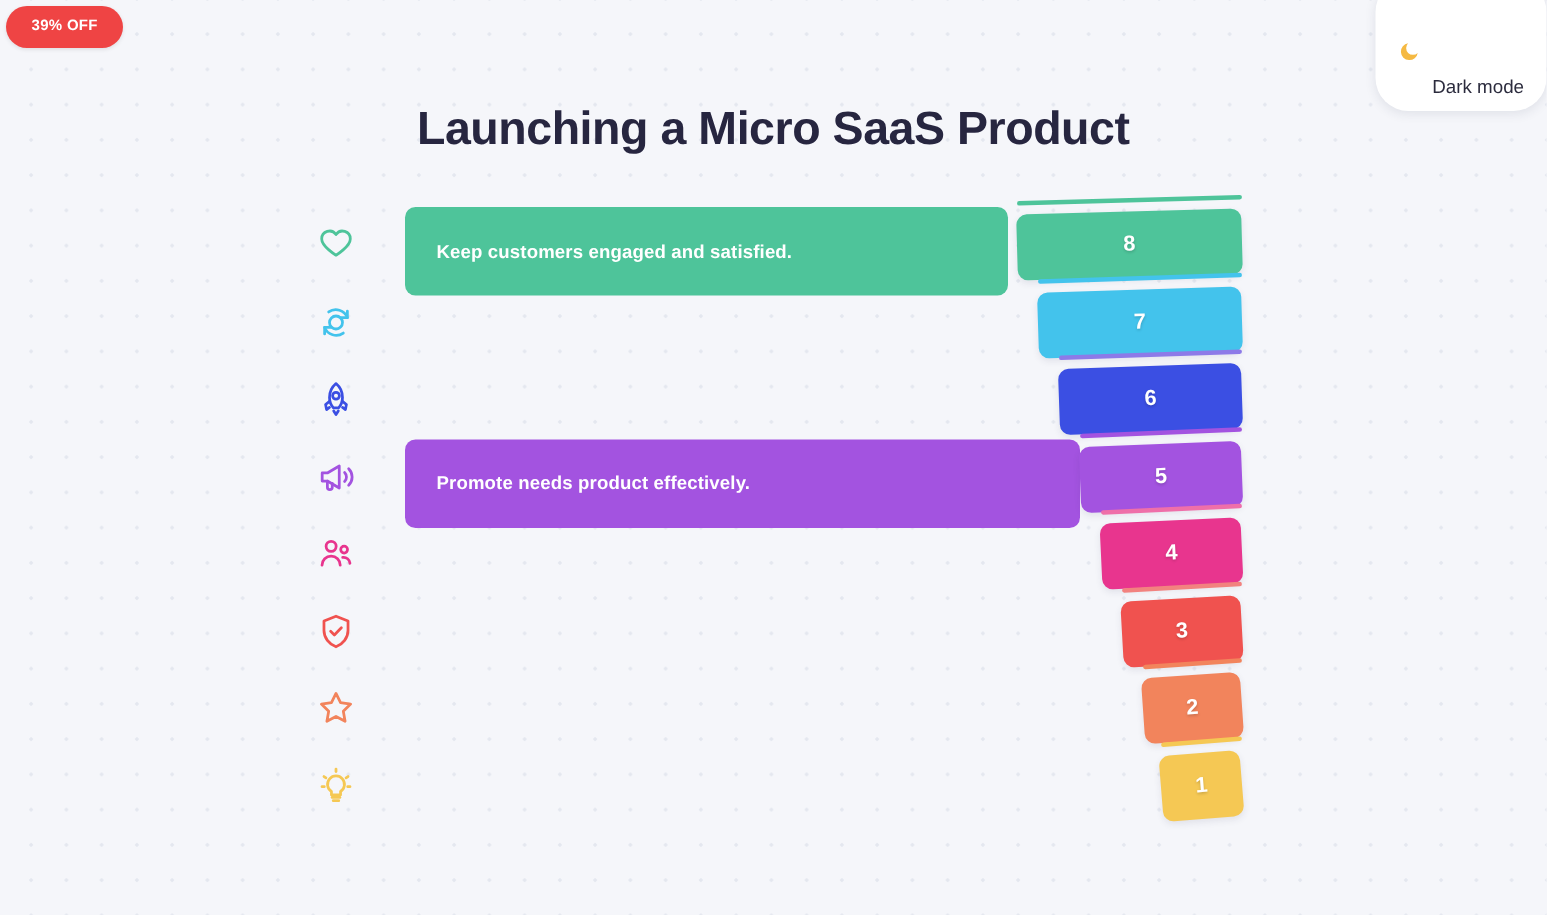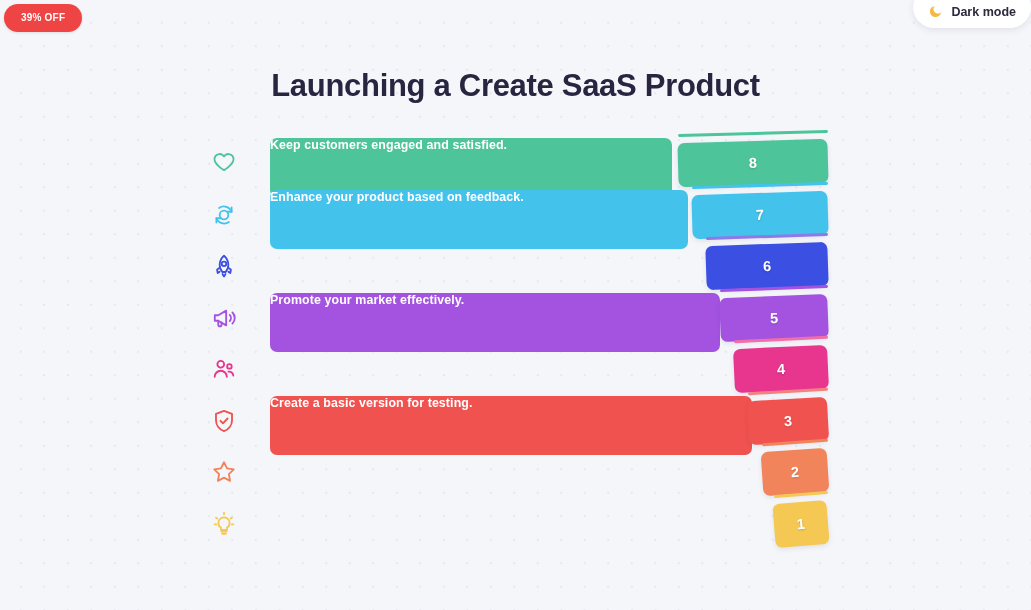--- a/index.html
+++ b/index.html
@@ -47,23 +47,24 @@
     padding: 18px 15px 9px 15px;
     display: flex;
     align-items: center;
     gap: 8px;
     z-index: 40;
     cursor: pointer;
     box-shadow: 0 2px 7px rgba(40,45,80,0.10);
   }
   .darkmode-pill .dm-label {
     font-size: 12.5px;
-    font-weight: bold;
+    font-weight: normal;
     color: #2b2b3d;
     white-space: nowrap;
+    margin-top: 47px;
   }
   .moon-icon { display: block; }
 
   
   .page-title {
     position: absolute;
     top: 68px;
     left: 0;
     width: 1031px;
     text-align: center;
@@ -99,21 +100,22 @@
   }
 
   
   .bar {
     position: absolute;
     left: 270px;
     top: 0px;
     height: 59px;
     border-radius: 7px;
     display: flex;
-    padding-left: 0;
+    align-items: center;
+    padding-left: 21px;
     overflow: hidden;
   }
   .bar-label {
     color: #ffffff;
     font-size: 12.4px;
     font-weight: bold;
     letter-spacing: 0.1px;
     white-space: nowrap;
   }
 
@@ -153,21 +155,21 @@
 
 <div class="darkmode-pill">
   <span>
     <svg class="moon-icon" width="15" height="15" viewBox="0 0 24 24">
       <path d="M21 13.2A9 9 0 1 1 10.8 3a7.2 7.2 0 0 0 10.2 10.2z" fill="#f5b942"></path>
     </svg>
   </span>
   <span class="dm-label">Dark mode</span>
 </div>
 
-<h1 class="page-title">Launching a Create SaaS Product</h1>
+<h1 class="page-title">Launching a Micro SaaS Product</h1>
 
 <div class="chart">
 
   <div class="row">
     <span class="row-icon">
       <svg width="26" height="26" viewBox="0 0 24 24" fill="none" stroke="#4ec49a" stroke-width="1.7" stroke-linecap="round" stroke-linejoin="round">
         <path d="M20.8 8.6c0 4.6-8.8 10-8.8 10s-8.8-5.4-8.8-10a4.8 4.8 0 0 1 8.8-2.7 4.8 4.8 0 0 1 8.8 2.7z"></path>
       </svg>
     </span>
     <div class="bar" style="width:402px;background:#4ec49a">
@@ -184,23 +186,20 @@
   <div class="row">
     <span class="row-icon">
       <svg width="26" height="26" viewBox="0 0 24 24" fill="none" stroke="#43c3ec" stroke-width="1.7" stroke-linecap="round" stroke-linejoin="round">
         <circle cx="12" cy="12" r="4"></circle>
         <path d="M7.5 5.5A7.6 7.6 0 0 1 19 9"></path>
         <path d="M16.5 18.5A7.6 7.6 0 0 1 5 15"></path>
         <path d="M19 5v4h-4"></path>
         <path d="M5 19v-4h4"></path>
       </svg>
     </span>
-    <div class="bar" style="width:418px;background:#43c3ec">
-      <span class="bar-label">Enhance your product based on feedback.</span>
-    </div>
     <div class="numgroup" style="left:692px;width:136px;">
       <div class="accent-line" style="left:0px;width:136px;background:#43c3ec;transform:rotate(-1.8deg)"></div>
       <div class="numbox" style="left:0px;width:136px;background:#43c3ec;transform:rotate(-1.8deg)">
         <span class="numbox-value">7</span>
       </div>
     </div>
   </div>
 
   <div class="row">
     <span class="row-icon">
@@ -223,21 +222,21 @@
   <div class="row">
     <span class="row-icon">
       <svg width="26" height="26" viewBox="0 0 24 24" fill="none" stroke="#a353e0" stroke-width="1.7" stroke-linecap="round" stroke-linejoin="round">
         <path d="M3.5 9.5h3.2L14 5.2v13.6L6.7 14.5H3.5z"></path>
         <path d="M6.7 14.5v3.8a1.5 1.5 0 0 0 3 0v-2.3"></path>
         <path d="M17.3 9.2a4 4 0 0 1 0 5.6"></path>
         <path d="M19.8 6.9a7.2 7.2 0 0 1 0 10.2"></path>
       </svg>
     </span>
     <div class="bar" style="width:450px;background:#a353e0">
-      <span class="bar-label">Promote your market effectively.</span>
+      <span class="bar-label">Promote needs product effectively.</span>
     </div>
     <div class="numgroup" style="left:720px;width:108px;">
       <div class="accent-line" style="left:0px;width:108px;background:#a353e0;transform:rotate(-2.3deg)"></div>
       <div class="numbox" style="left:0px;width:108px;background:#a353e0;transform:rotate(-2.3deg)">
         <span class="numbox-value">5</span>
       </div>
     </div>
   </div>
 
   <div class="row">
@@ -257,23 +256,20 @@
     </div>
   </div>
 
   <div class="row">
     <span class="row-icon">
       <svg width="26" height="26" viewBox="0 0 24 24" fill="none" stroke="#f0524f" stroke-width="1.7" stroke-linecap="round" stroke-linejoin="round">
         <path d="M12 2.6 4.6 5.5v5.9c0 4.4 3.1 8.4 7.4 10 4.3-1.6 7.4-5.6 7.4-10V5.5z"></path>
         <path d="m8.7 11.8 2.3 2.3 4.3-4.4"></path>
       </svg>
     </span>
-    <div class="bar" style="width:482px;background:#f0524f">
-      <span class="bar-label">Create a basic version for testing.</span>
-    </div>
     <div class="numgroup" style="left:748px;width:80px;">
       <div class="accent-line" style="left:0px;width:80px;background:#f2827f;transform:rotate(-3.2deg)"></div>
       <div class="numbox" style="left:0px;width:80px;background:#f0524f;transform:rotate(-3.2deg)">
         <span class="numbox-value">3</span>
       </div>
     </div>
   </div>
 
   <div class="row">
     <span class="row-icon">

